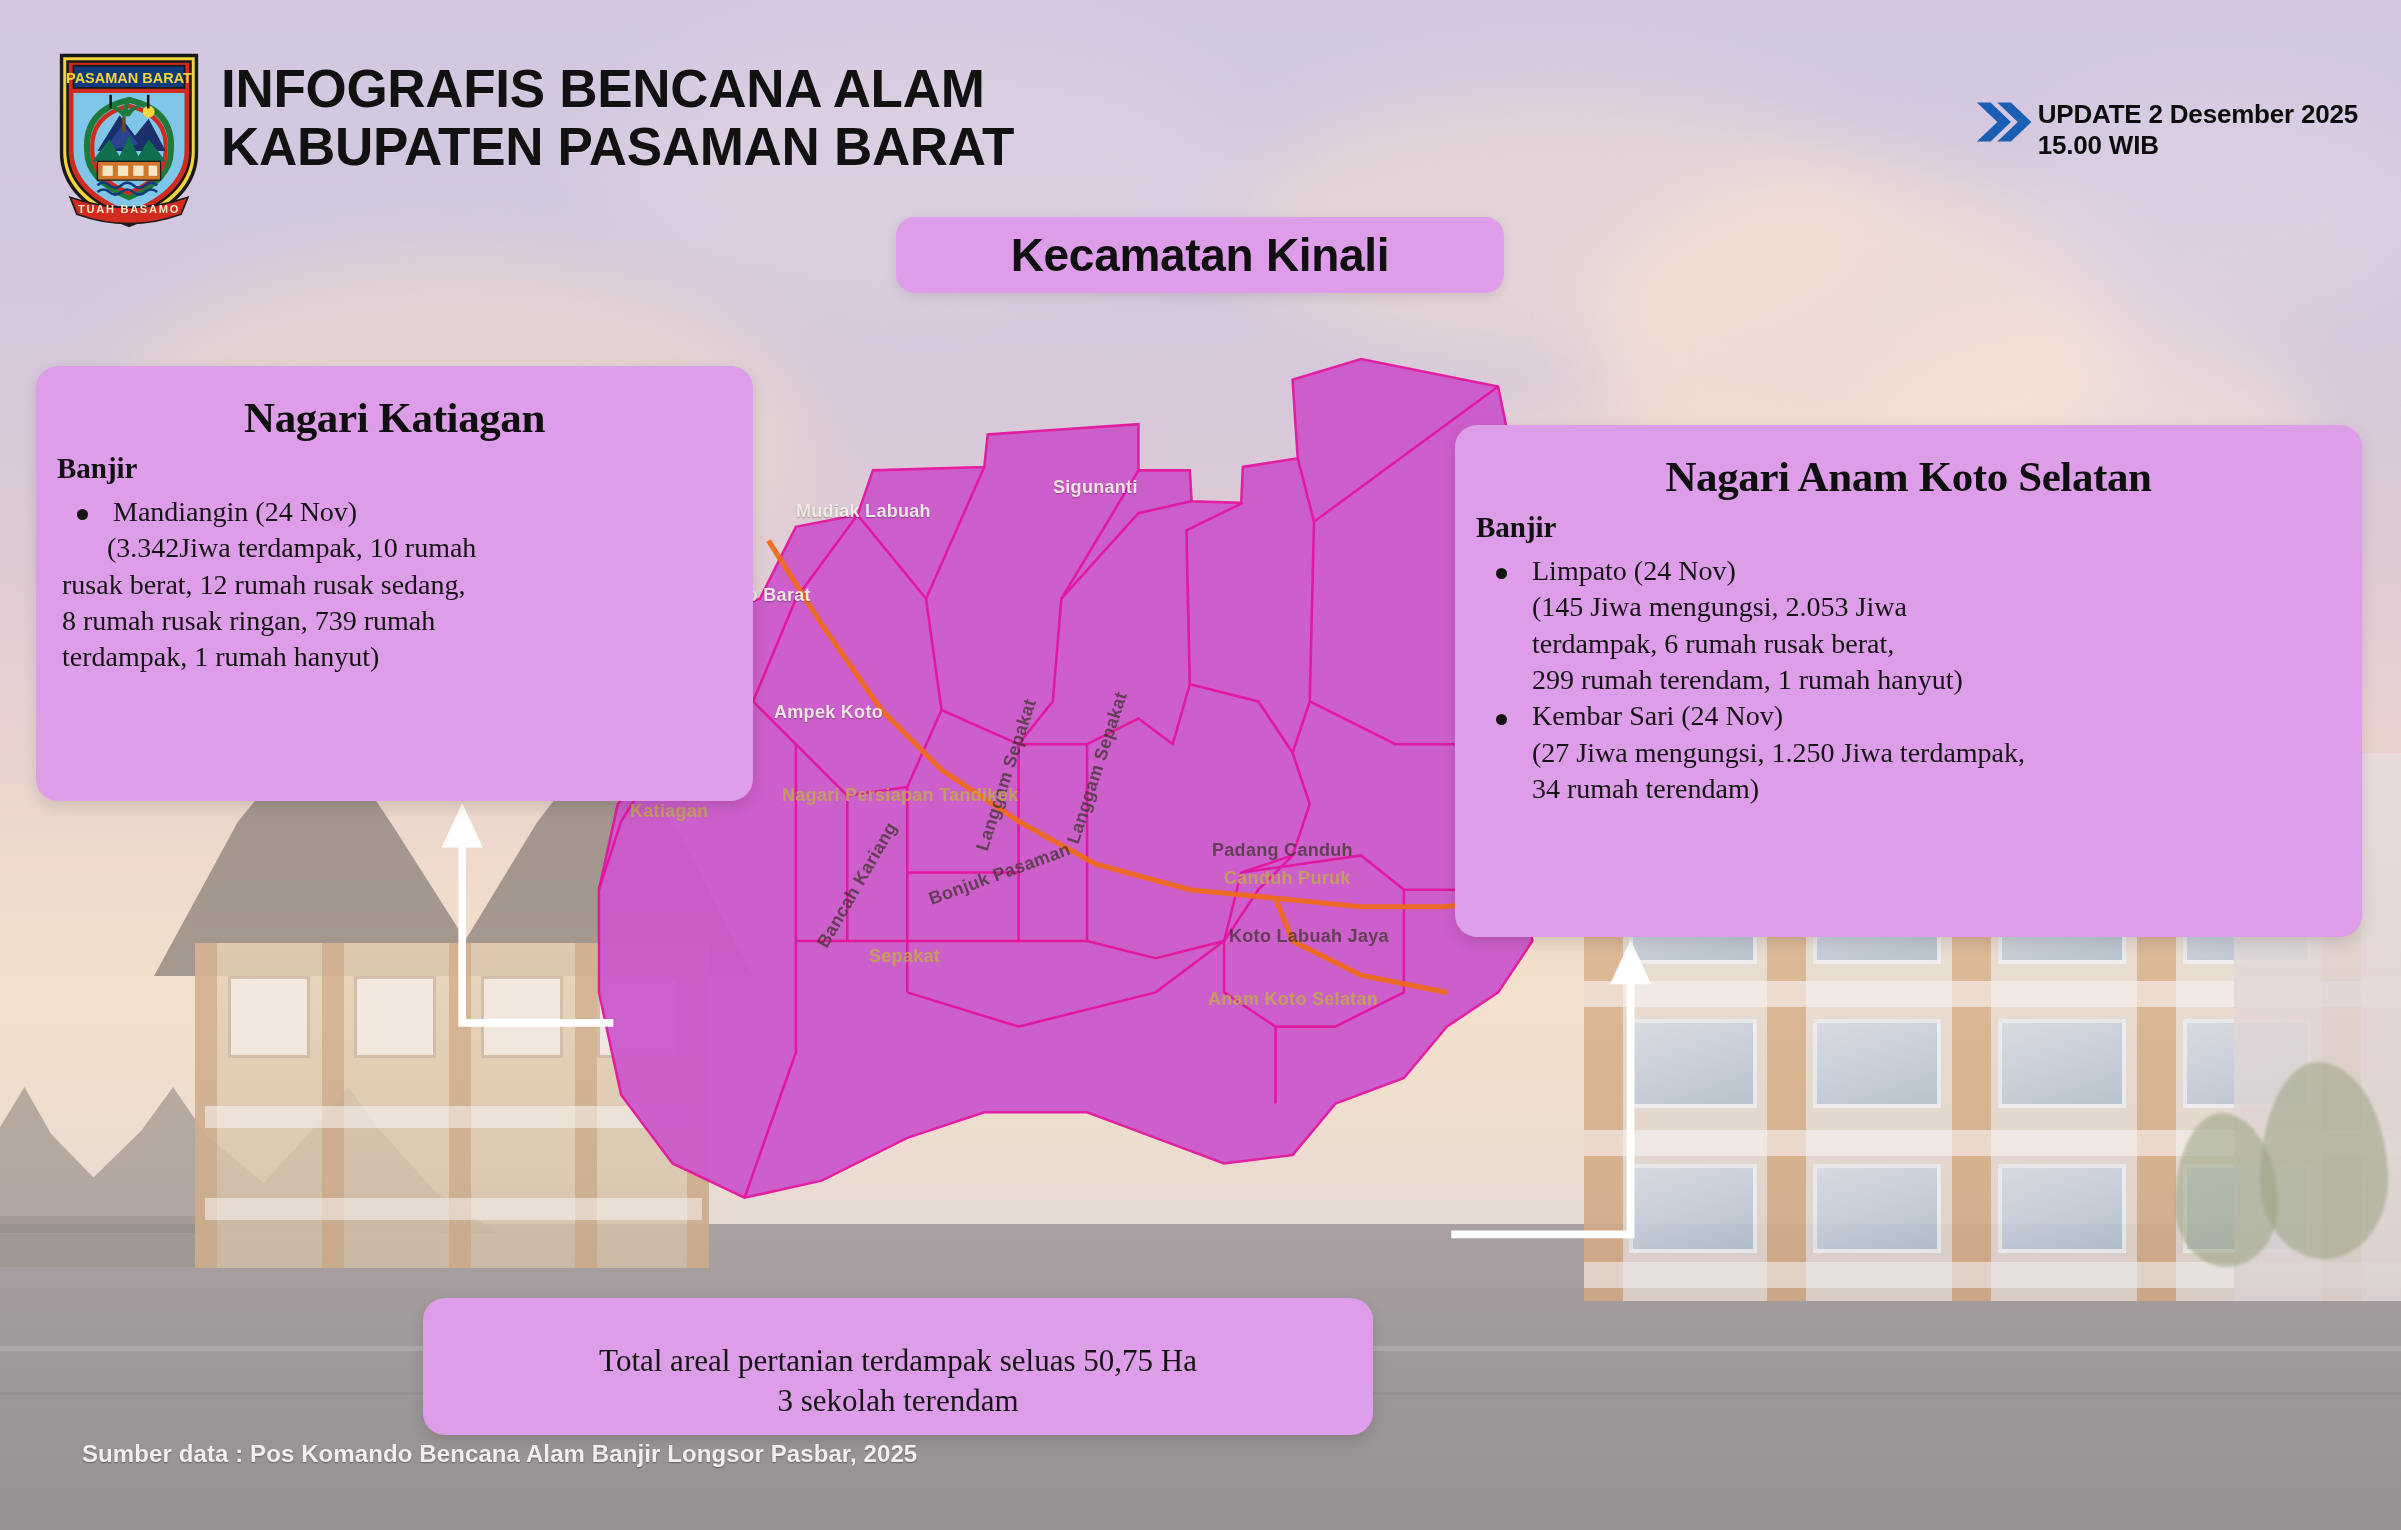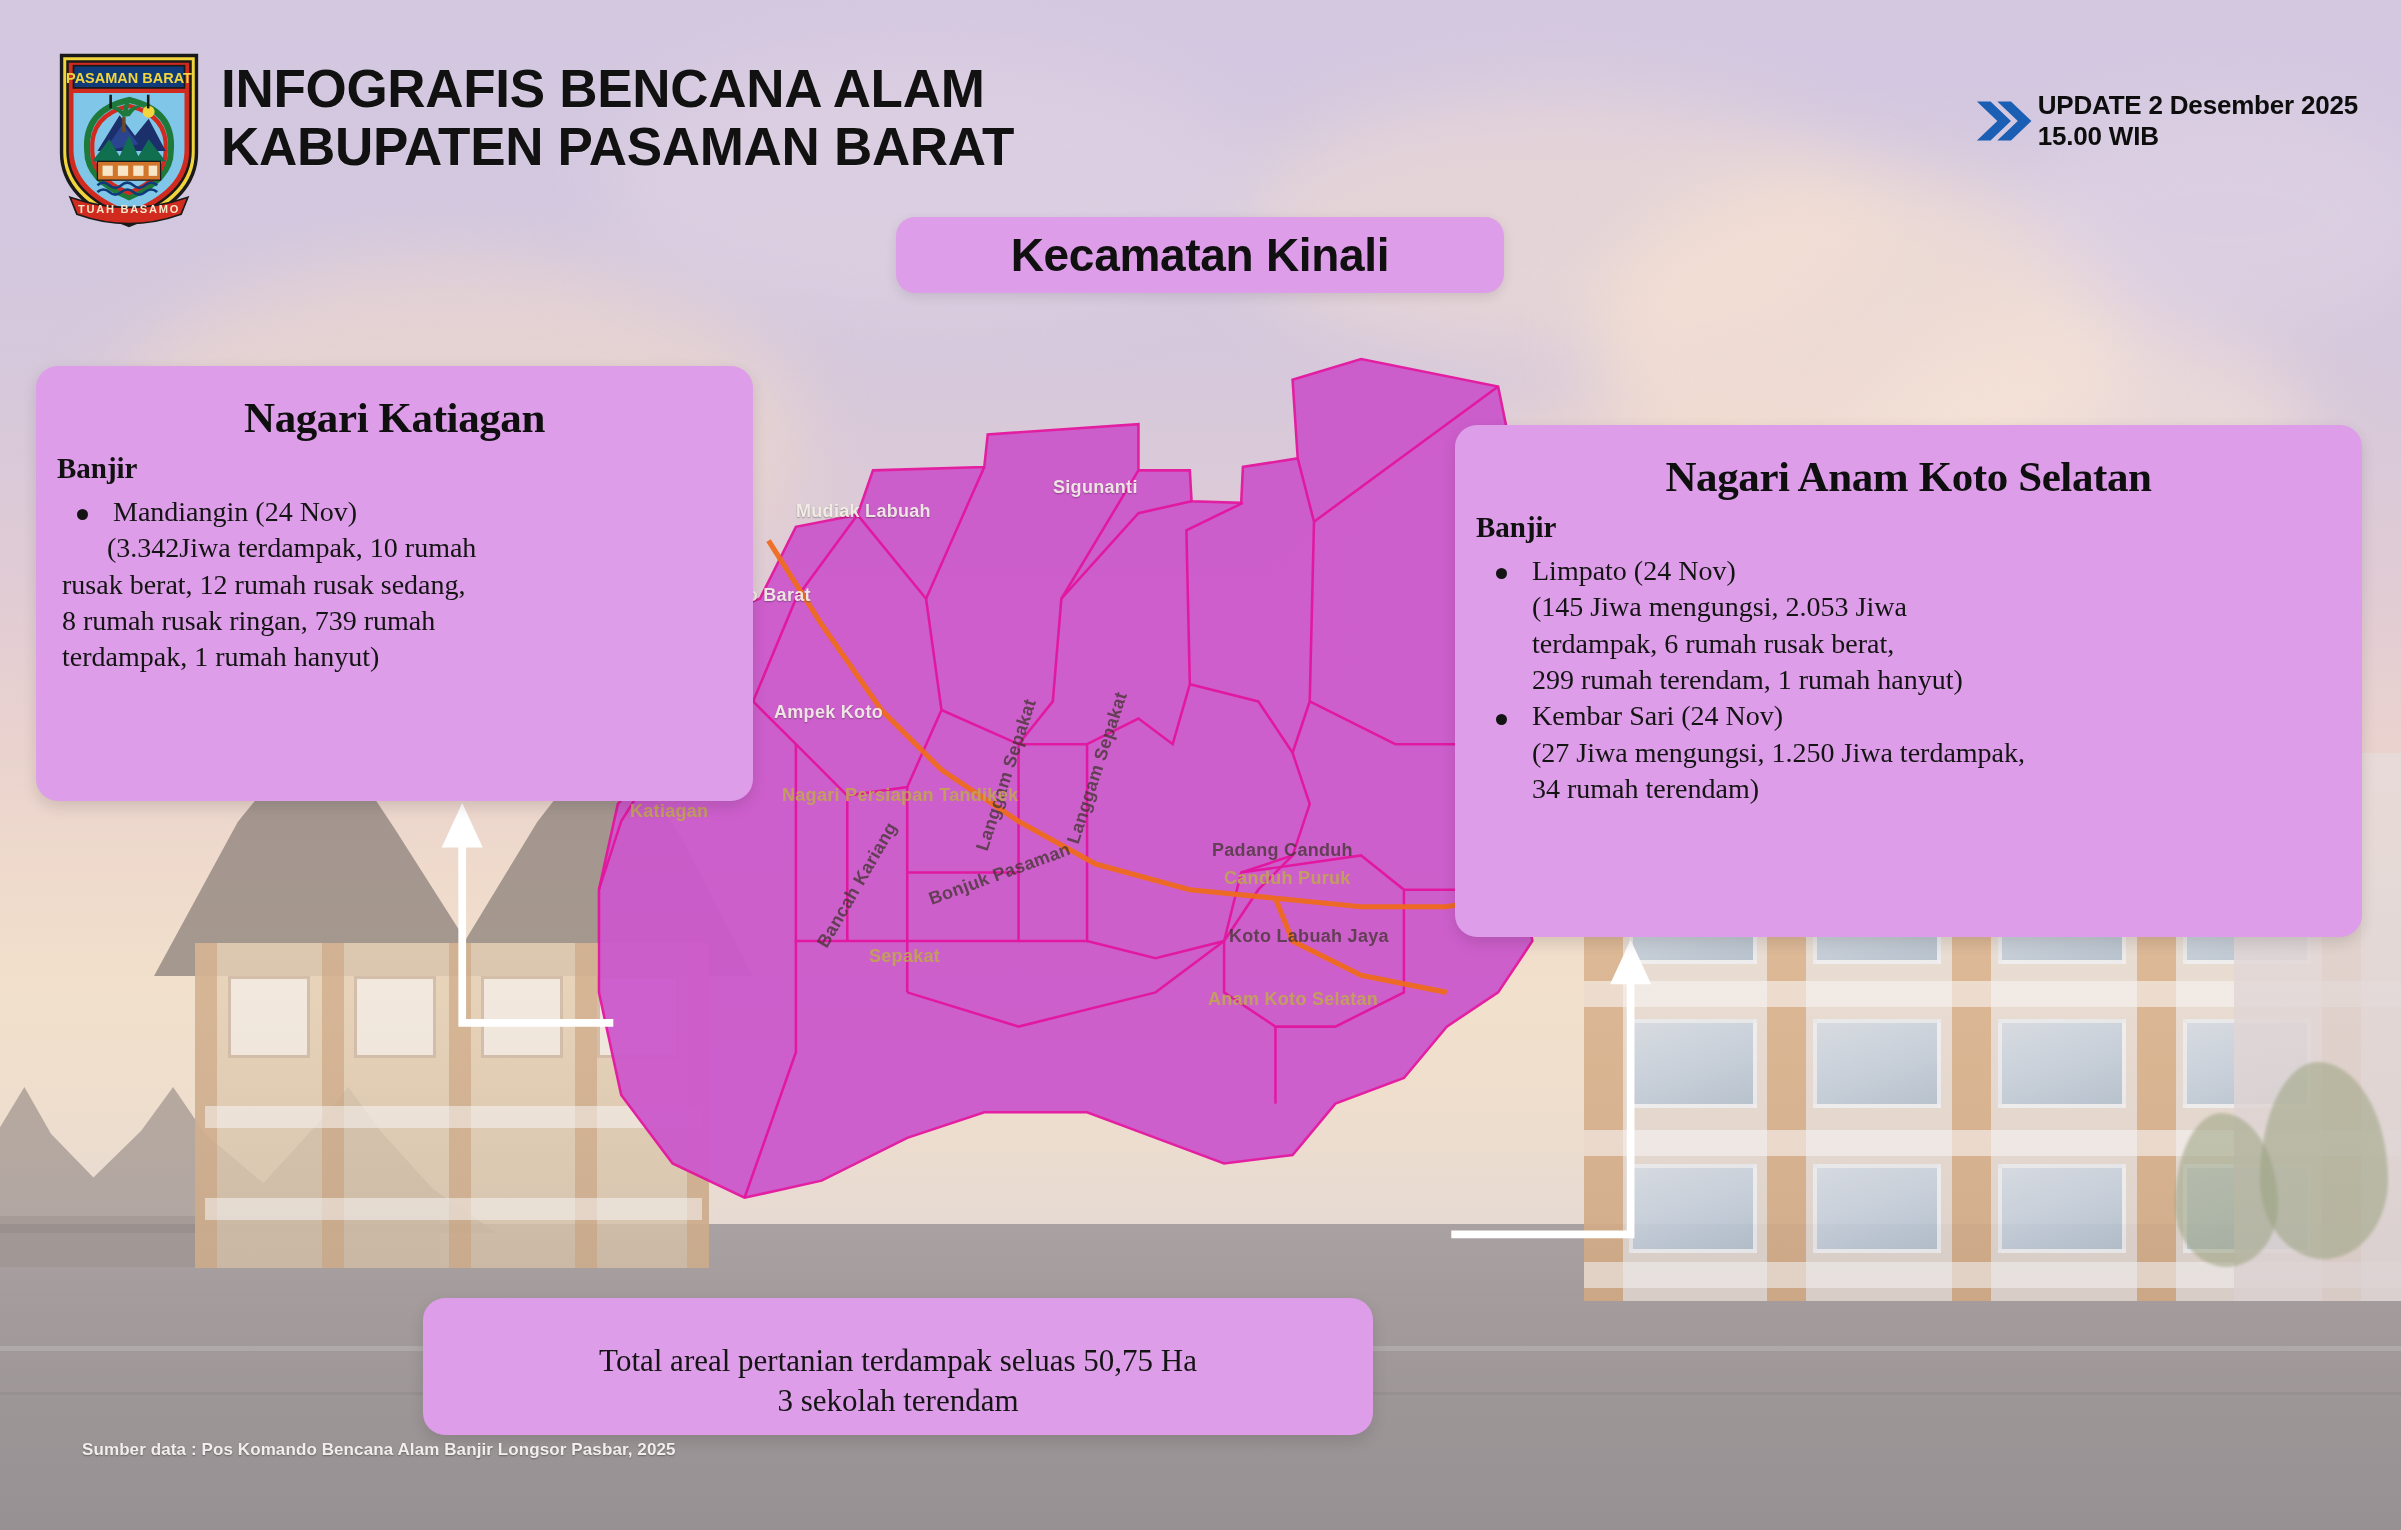--- a/index.html
+++ b/index.html
@@ -178,22 +178,22 @@
     font-weight: 800;
     font-size: 53px;
     line-height: 1.10;
     letter-spacing: -0.3px;
     font-family: "Liberation Sans", sans-serif;
     text-shadow: 0 0.9px 0 rgba(255,255,255,.18);
   }
   .title-block div { white-space: nowrap; }
 
   .update-block {
-    position: absolute; right: 43px; top: 90px;
-    display:flex; align-items: center; gap: 3px;
+    position: absolute; right: 43px; top: 99px;
+    display:flex; align-items: flex-start; gap: 3px;
   }
   .chev { width: 60px; height: 46px; flex: 0 0 auto; }
   .update-text {
     color: #0d0d0d;
     font-weight: 800;
     font-size: 26px;
     line-height: 1.18;
     letter-spacing: -0.2px;
     white-space: nowrap;
   }
@@ -270,21 +270,21 @@
   }
   .card-bottom .pad { padding-top: 22px; }
 
   
   .arrows { position:absolute; inset:0; pointer-events:none; }
 
   
   .footer {
     position:absolute; left: 82px; top: 1440px;
     color:#f2eeee;
-    font-size: 17px;
+    font-size: 24px;
     font-weight: 700;
     letter-spacing: 0.1px;
     text-shadow: 0 0.9px 1.7px rgba(0,0,0,.35);
     white-space: nowrap;
   }
 </style>
 </head>
 <body>
 
 <div id="stage">

